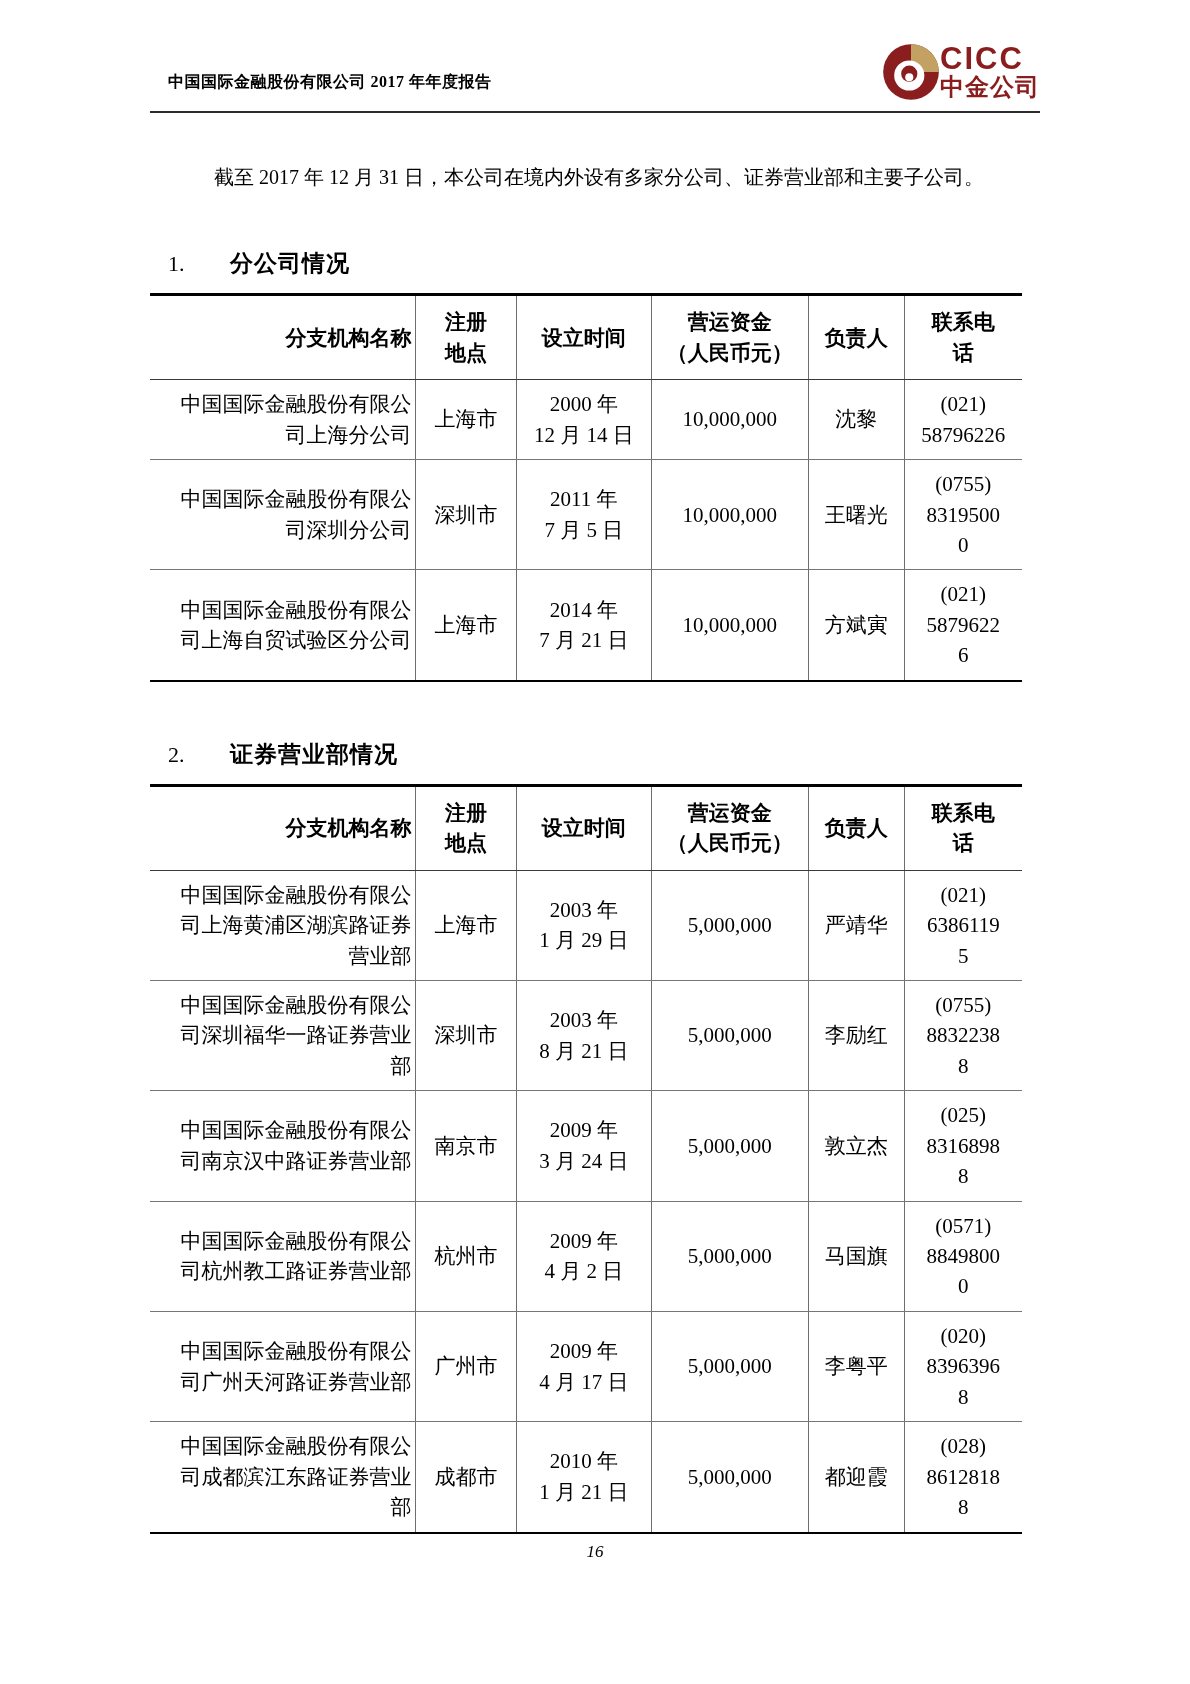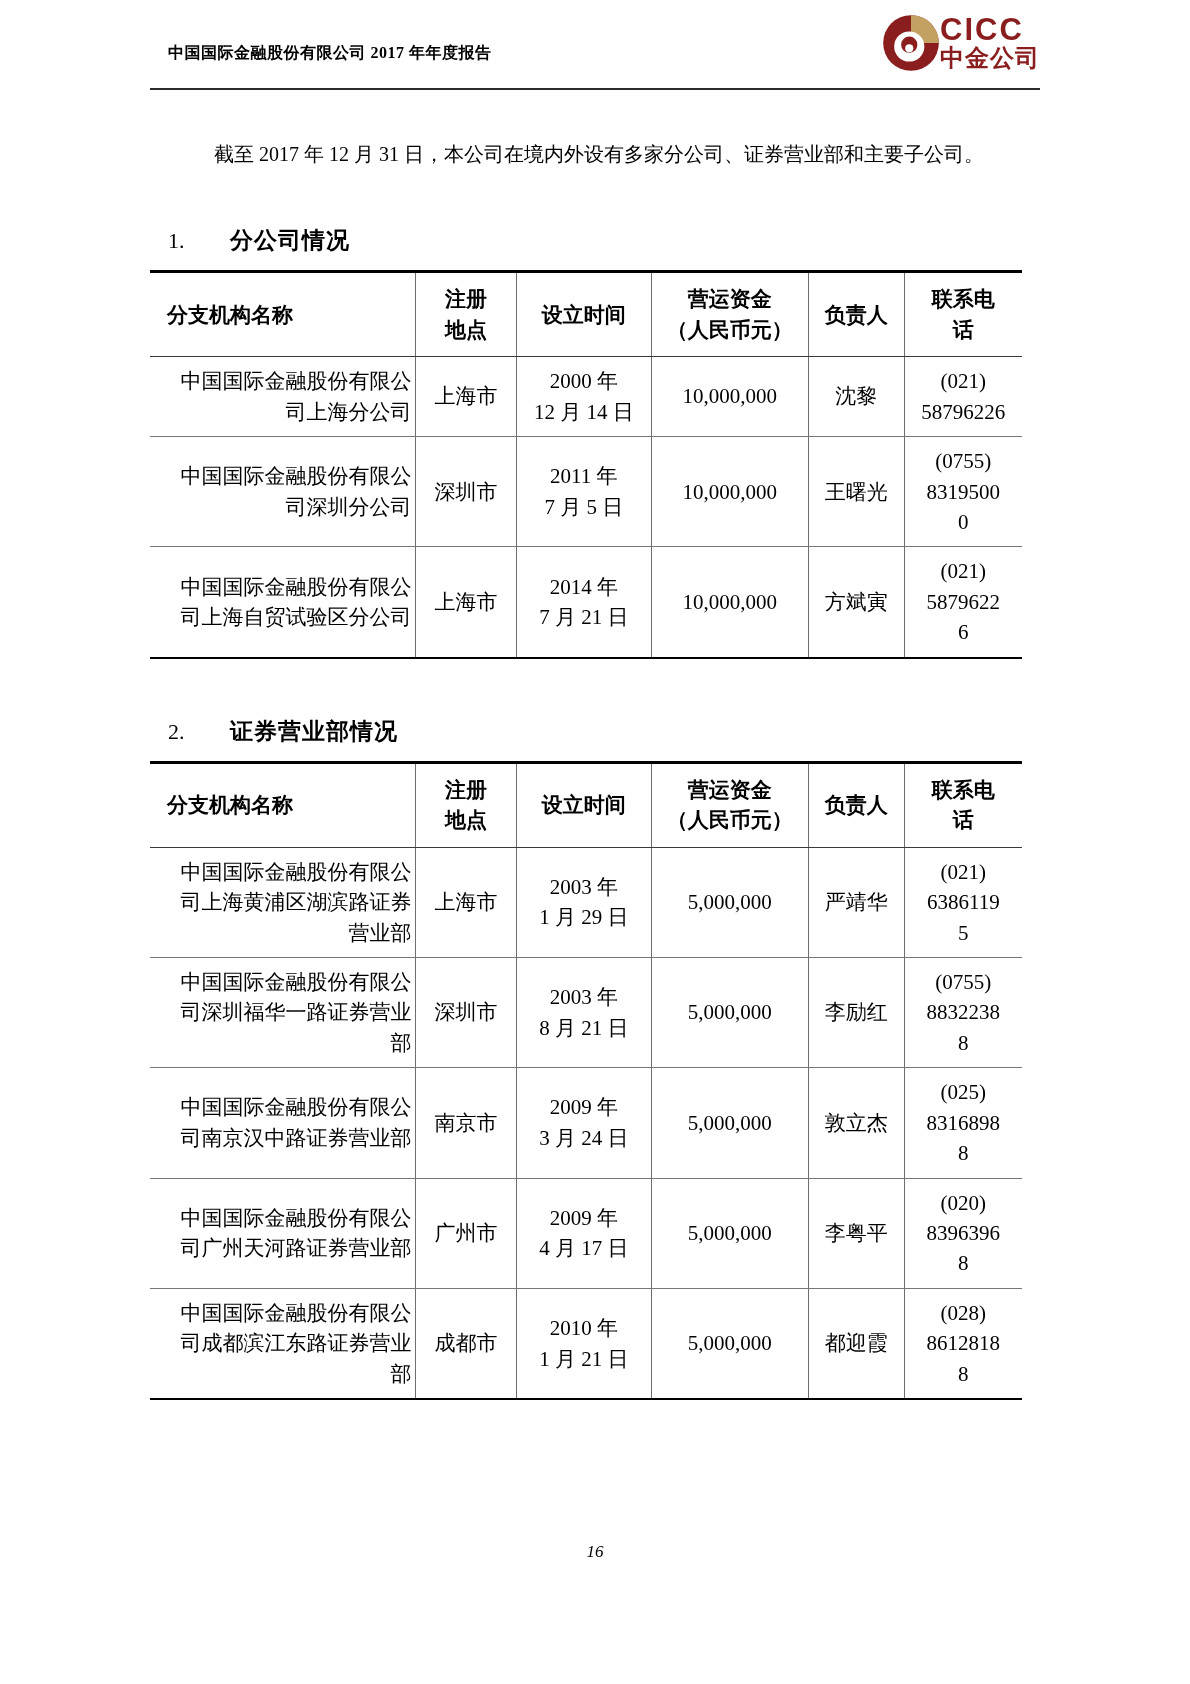--- a/index.html
+++ b/index.html
@@ -2,21 +2,21 @@
 <html><head>
 <meta charset="utf-8">
 <style>
   html,body{margin:0;padding:0;background:#ffffff;}
   .page{
     position:relative;width:1190px;height:1684px;background:#fff;overflow:hidden;
     font-family:"Liberation Serif","DejaVu Serif",serif;color:#000;
   }
   
   .header{
-    margin:14px 150px;
+    margin:1px 150px;padding-top:42px;
     display:flex;justify-content:space-between;align-items:flex-end;
   }
   .header-title{
     font-size:16px;font-weight:bold;margin-left:18px;margin-bottom:10px;
     letter-spacing:0.5px;
   }
   .logo{display:flex;align-items:center;margin-bottom:2px;}
   .logo-text{display:flex;flex-direction:column;line-height:1.05;}
   .logo-en{font-family:"Liberation Sans","DejaVu Sans",sans-serif;font-weight:bold;font-size:31px;color:#8A1D1D;letter-spacing:2px;}
   .logo-cn{font-family:Liberation Mono, monospace;font-weight:bold;font-size:24px;color:#8A1D1D;letter-spacing:1px;}
@@ -36,21 +36,21 @@
     font-size:21px;
   }
   col.c1{width:30.5%;} col.c2{width:11.5%;} col.c3{width:15.5%;}
   col.c4{width:18%;}   col.c5{width:11%;}   col.c6{width:13.5%;}
   .rpt th,.rpt td{
     border-left:1px solid #6e6e6e;padding:9px 4px;text-align:center;
     vertical-align:middle;line-height:1.45;word-break:break-all;
   }
   .rpt th:first-child,.rpt td:first-child{border-left:none;}
   .rpt thead th{border-bottom:1px solid #3a3a3a;font-weight:bold;padding:11px 4px;}
-  .rpt thead th:first-child{text-align:left;padding-left:17px;}
+  .rpt thead th:first-child{text-align:right;padding-left:17px;}
   .rpt tbody td{border-bottom:1px solid #767676;}
   .rpt tbody tr:last-child td{border-bottom:none;}
   .rpt td.name{text-align:right;padding-left:17px;}
   
   .footer{position:absolute;top:1542px;left:150px;width:890px;text-align:center;font-size:17px;font-style:italic;}
 </style>
 </head>
 <body>
 
 <div class="page">
@@ -291,20 +291,43 @@
               <div>敦立杰</div>
             </td>
             <td>
               <div>(025)</div>
               <div>8316898</div>
               <div>8</div>
             </td>
           </tr>
           <tr>
             <td class="name">
+              <div>中国国际金融股份有限公司杭州教工路证券营业部</div>
+            </td>
+            <td>
+              <div>杭州市</div>
+            </td>
+            <td>
+              <div>2009 年</div>
+              <div>4 月 2 日</div>
+            </td>
+            <td>
+              <div>5,000,000</div>
+            </td>
+            <td>
+              <div>马国旗</div>
+            </td>
+            <td>
+              <div>(0571)</div>
+              <div>8849800</div>
+              <div>0</div>
+            </td>
+          </tr>
+          <tr>
+            <td class="name">
               <div>中国国际金融股份有限公司广州天河路证券营业部</div>
             </td>
             <td>
               <div>广州市</div>
             </td>
             <td>
               <div>2009 年</div>
               <div>4 月 17 日</div>
             </td>
             <td>

